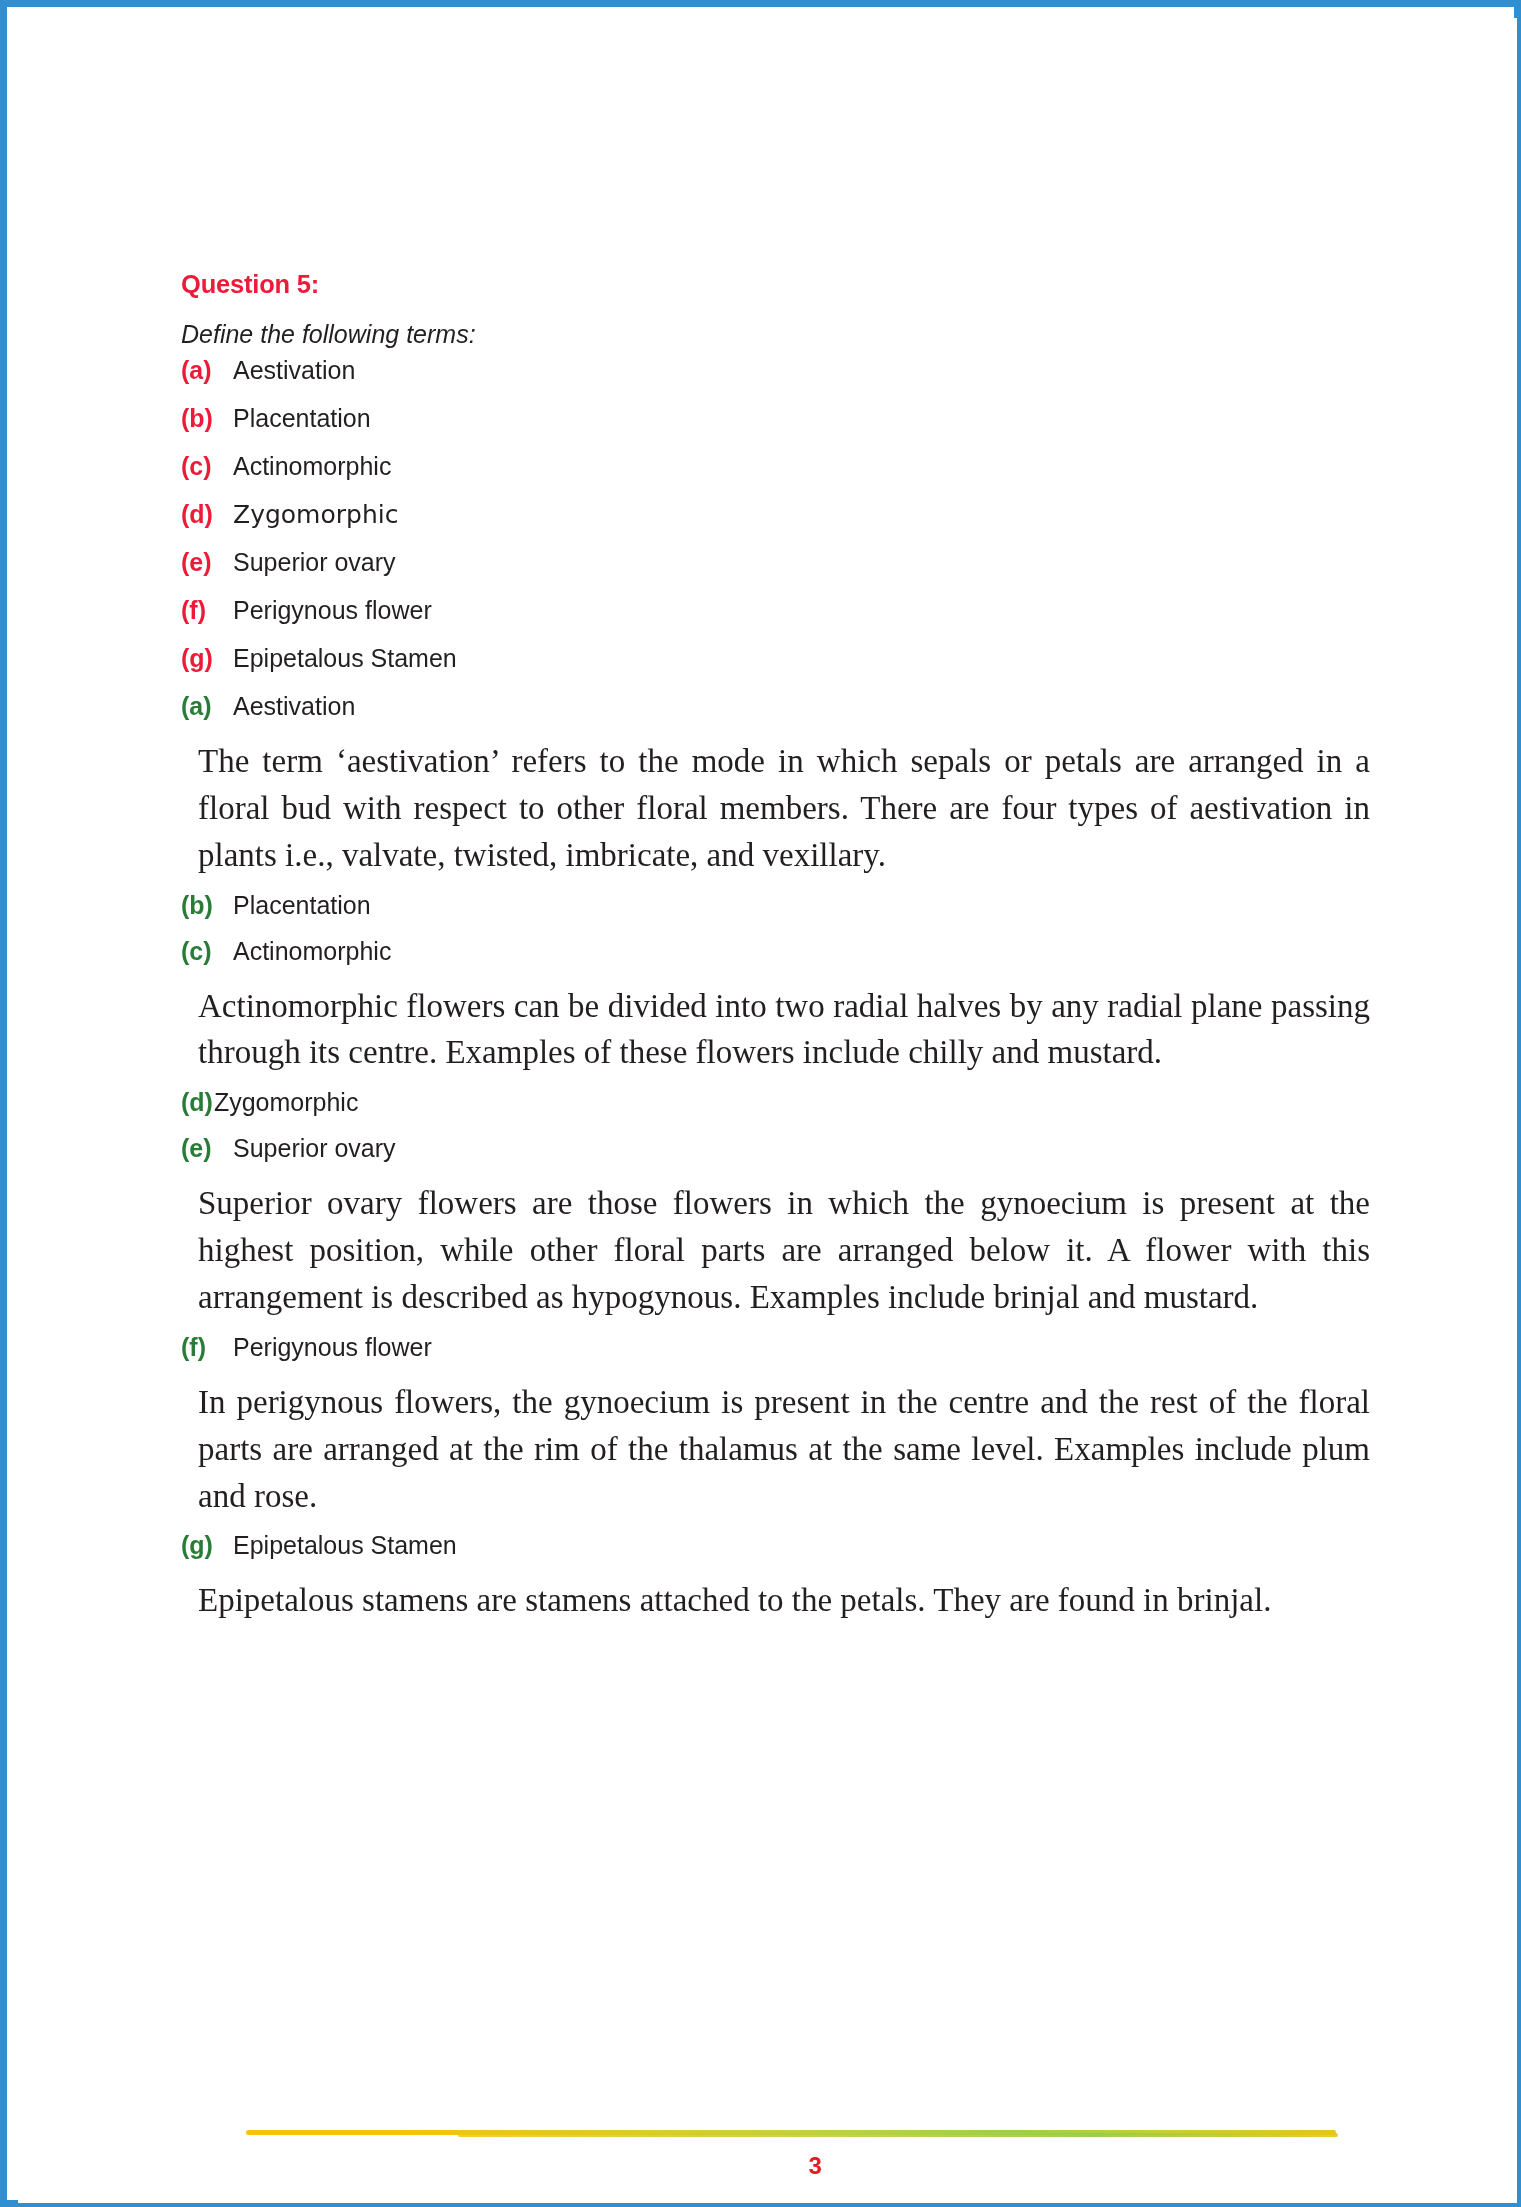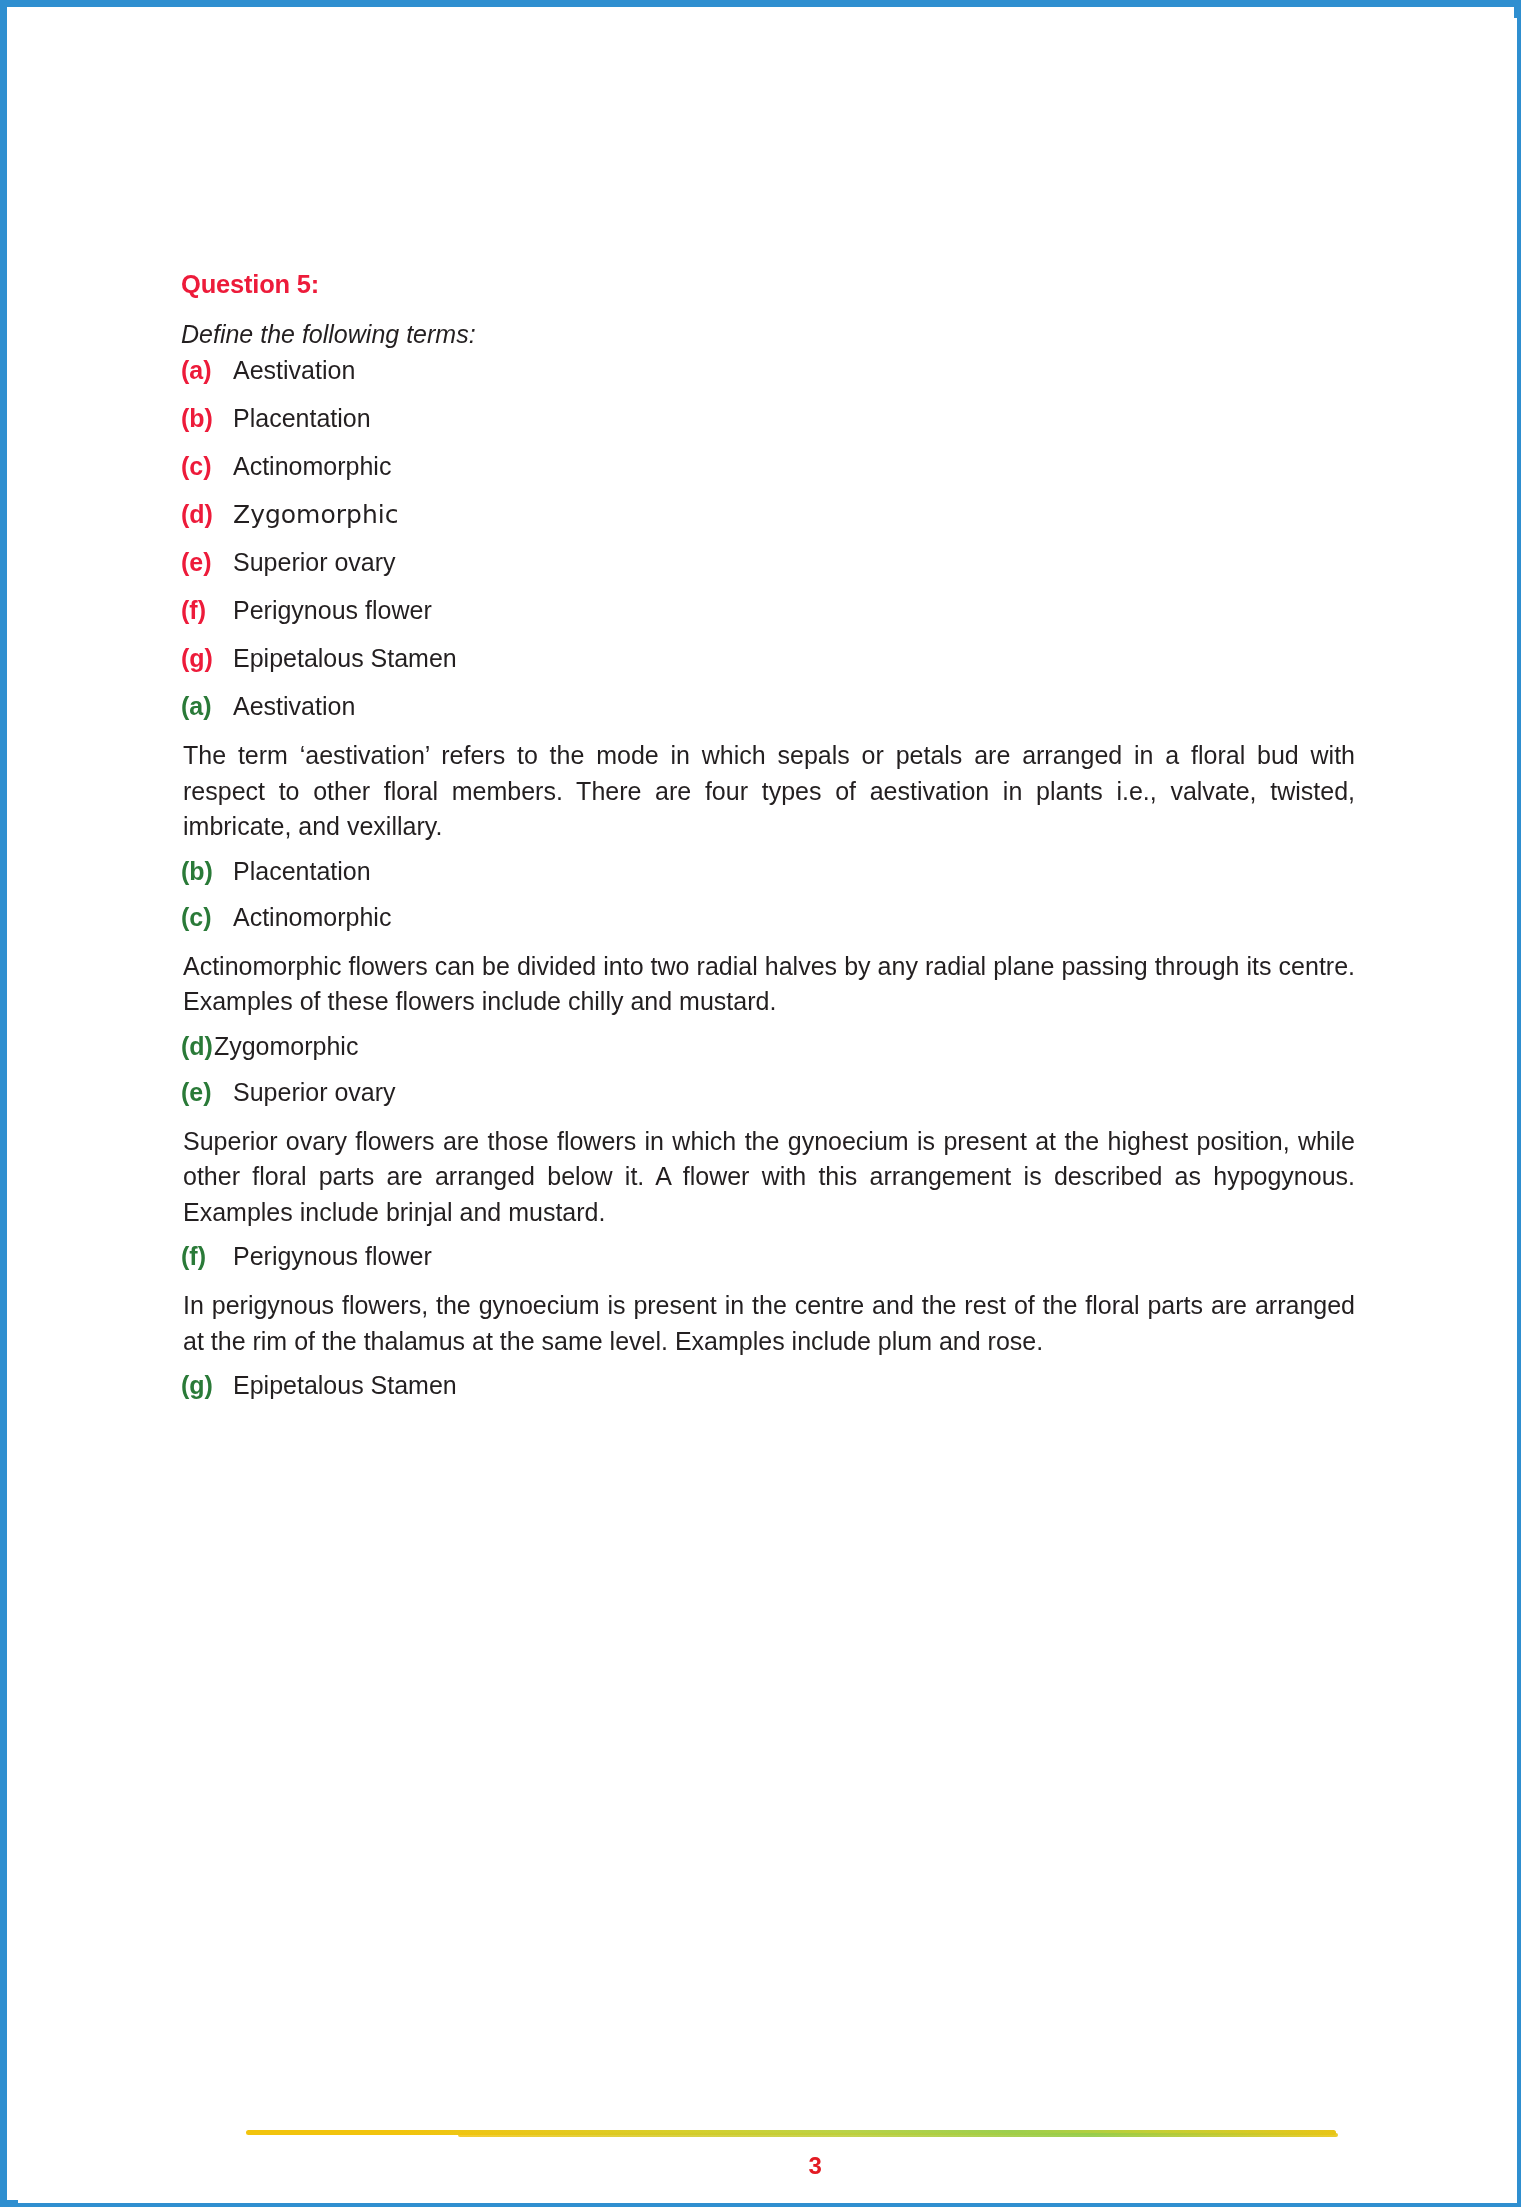--- a/index.html
+++ b/index.html
@@ -116,27 +116,28 @@
   .a-sub .txt {
     display: inline-block;
     margin-left: 4px;
   }
   .a-sub .txt.tight {
     margin-left: 1px;
   }
 
   
   .para {
-    font-size: 25px;
+    font-size: 33px;
     color: #231f20;
     text-align: justify;
     text-justify: inter-word;
     line-height: 1.42;
-    margin: 0 0 12px 4px;
+    margin: 0 0 12px 19px;
     width: 1172px;
+    font-family: Liberation Serif, serif;
   }
   .para .uline {
     text-decoration: underline;
     color: #1a4f9c;
   }
   .para.spaced-top {
     margin-top: 26px;
   }
 
   
@@ -252,20 +253,21 @@
       <div class="para">Superior ovary flowers are those flowers in which the gynoecium is present at the highest position, while other floral parts are arranged below it. A flower with this arrangement is described as hypogynous. Examples include brinjal and mustard.</div>
 
       <div class="a-sub">
         <span class="lbl">(f)</span><span class="txt">Perigynous flower</span>
       </div>
       <div class="para">In perigynous flowers, the gynoecium is present in the centre and the rest of the floral parts are arranged at the rim of the thalamus at the same level. Examples include plum and rose.</div>
 
       <div class="a-sub">
         <span class="lbl">(g)</span><span class="txt">Epipetalous Stamen</span>
       </div>
+      <div class="para">Epipetalous stamens are stamens attached to the petals. They are found in brinjal.</div>
 
     </div>
 
     <div class="footer">
       <div class="footer-rule"></div>
       <div class="footer-rule-2"></div>
       <div class="page-number">3</div>
     </div>
 
   </div>

